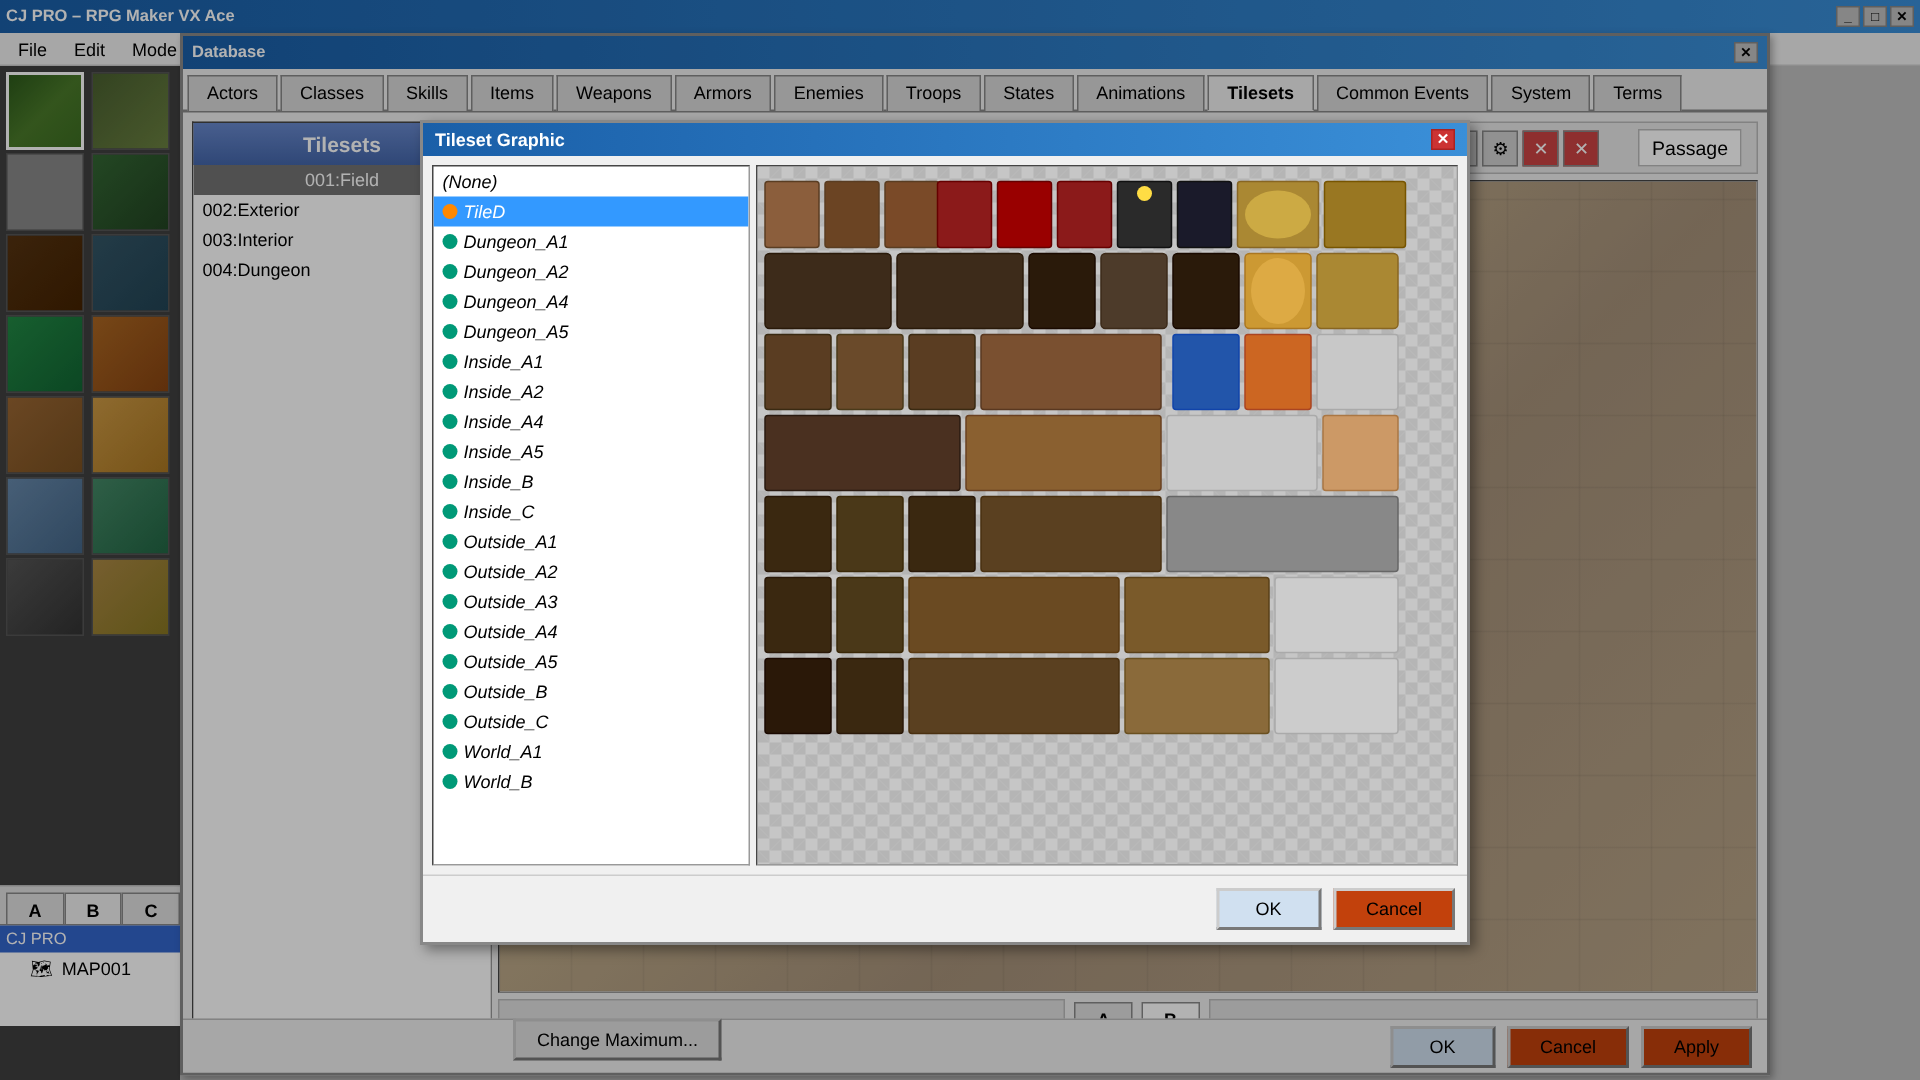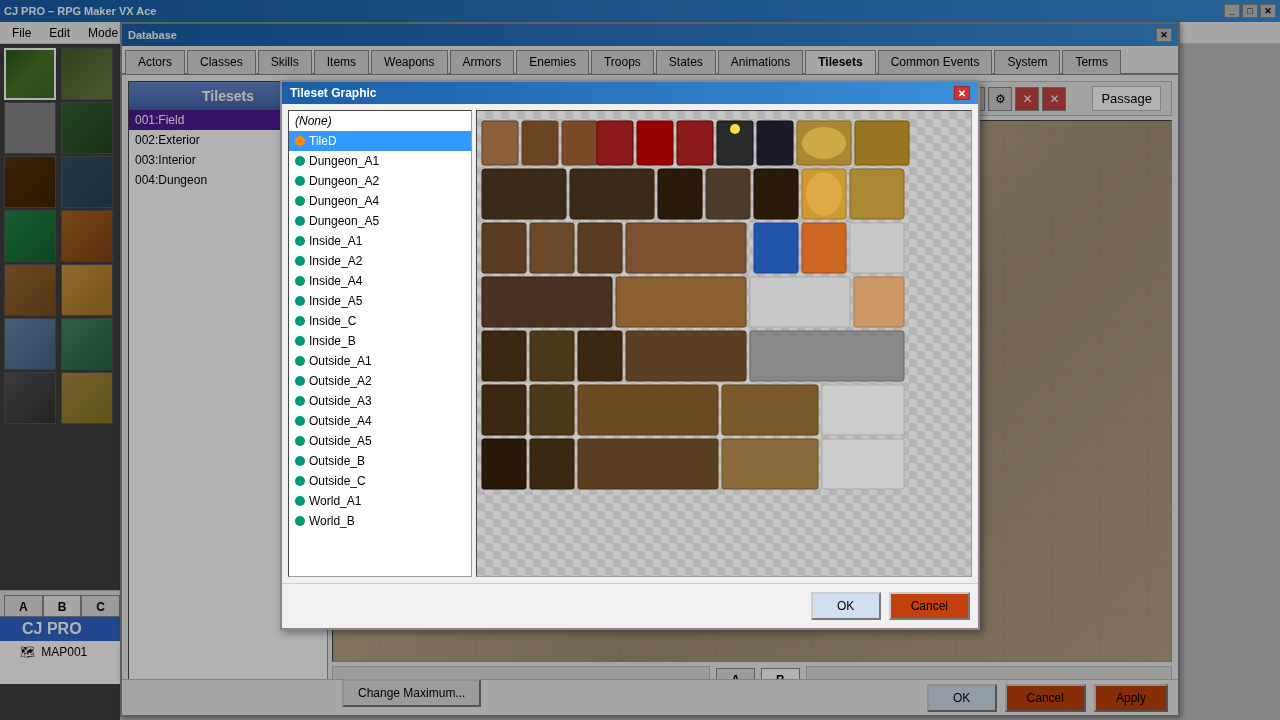--- a/index.html
+++ b/index.html
@@ -125,21 +125,21 @@
     .tileset-list {
       flex: 1;
       overflow-y: auto;
       background: white;
     }
     .tileset-list-item {
       padding: 3px 6px;
       cursor: pointer;
       font-size: 12px;
     }
-    .tileset-list-item.selected { background: #4c1d95; color: white; }
+    .tileset-list-item.selected { background: #737373; color: white; text-align: center; }
 
     
     .right-panel {
       flex: 1;
       display: flex;
       flex-direction: column;
       gap: 4px;
     }
 
     .general-settings-bar {
@@ -242,32 +242,33 @@
       font-weight: bold;
     }
     .dialog-content {
       display: flex;
       flex: 1;
       gap: 4px;
       padding: 6px;
       overflow: hidden;
     }
     .dialog-list {
-      width: 184px;
+      width: 212px;
       border: 1px inset #999;
       background: white;
       overflow-y: auto;
     }
     .dialog-list-item {
       padding: 3px 6px;
       cursor: pointer;
       font-size: 12px;
       display: flex;
       align-items: center;
       gap: 4px;
+      font-style: italic;
     }
     .dialog-list-item.selected { background: #3399ff; color: white; }
     .dialog-list-item.none-item { font-style: italic; }
     .dot {
       width: 10px; height: 10px;
       border-radius: 50%;
       display: inline-block;
       flex-shrink: 0;
     }
     .dot-orange { background: #ff8800; }
@@ -359,23 +360,23 @@
       background: #666;
       border: 1px solid #555;
       cursor: pointer;
       overflow: hidden;
       display: flex; align-items: center; justify-content: center;
     }
     .thumb.selected { border: 2px solid #fff; }
     .map-header {
       background: #3366cc;
       color: white;
-      padding: 3px 22px;
-      font-size: 16px;
-      font-weight: bold;
+      padding: 3px 4px;
+      font-size: 11px;
+      font-weight: normal;
     }
     .map-item {
       padding: 4px 20px;
       font-size: 12px;
       display: flex;
       align-items: center;
       gap: 6px;
     }
 
     
@@ -567,25 +568,25 @@
         <div class="dialog-list-item">
           <span class="dot dot-teal"></span>
           <span>Inside_A4</span>
         </div>
         <div class="dialog-list-item">
           <span class="dot dot-teal"></span>
           <span>Inside_A5</span>
         </div>
         <div class="dialog-list-item">
           <span class="dot dot-teal"></span>
+          <span>Inside_B</span>
+        </div>
+        <div class="dialog-list-item">
+          <span class="dot dot-teal"></span>
           <span>Inside_C</span>
-        </div>
-        <div class="dialog-list-item">
-          <span class="dot dot-teal"></span>
-          <span>Inside_B</span>
         </div>
         <div class="dialog-list-item">
           <span class="dot dot-teal"></span>
           <span>Outside_A1</span>
         </div>
         <div class="dialog-list-item">
           <span class="dot dot-teal"></span>
           <span>Outside_A2</span>
         </div>
         <div class="dialog-list-item">

